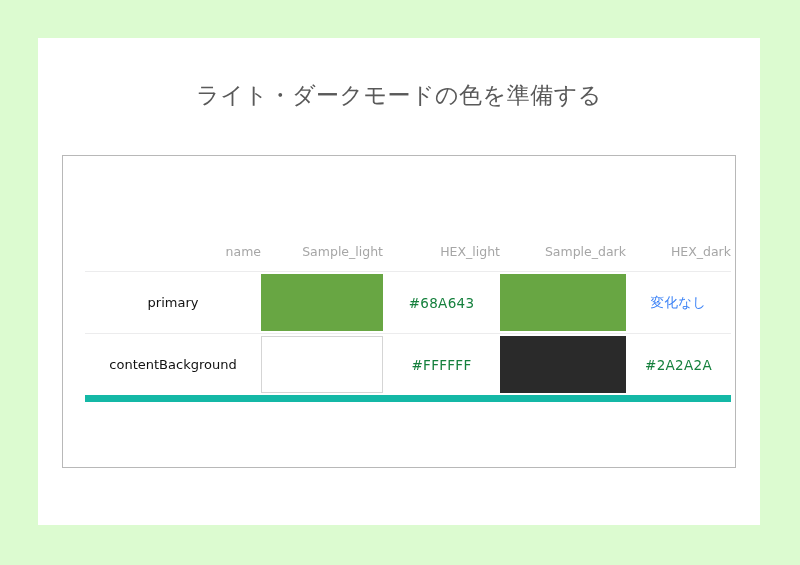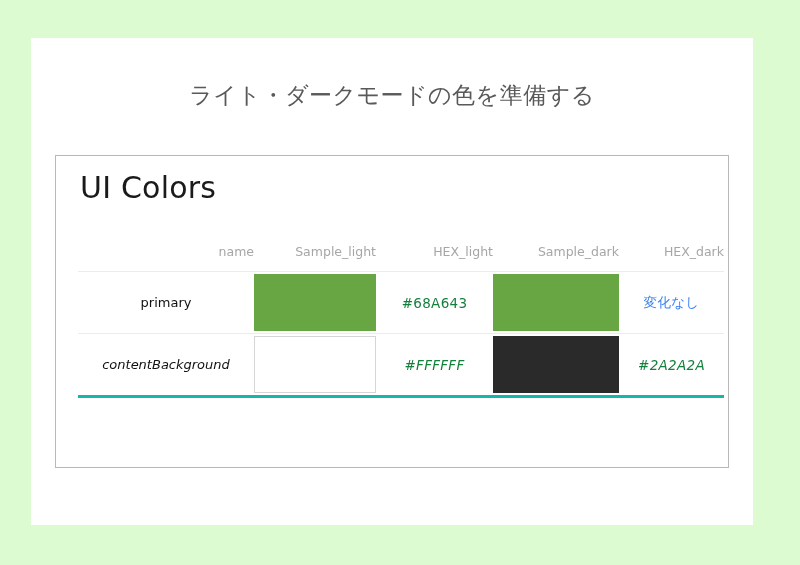--- a/index.html
+++ b/index.html
@@ -9,21 +9,21 @@
   body {
     width: 800px;
     height: 565px;
     background: #dcfbd0;
     font-family: "DejaVu Sans", "Liberation Sans", sans-serif;
     overflow: hidden;
   }
 
   .slide-card {
     position: absolute;
-    left: 31px;
+    left: 38px;
     top: 38px;
     width: 722px;
     height: 487px;
     background: #ffffff;
   }
 
   .slide-title {
     position: absolute;
     left: 0;
     top: 42px;
@@ -77,22 +77,21 @@
 
   table.colors td {
     text-align: center;
     vertical-align: middle;
     border-top: 1px solid #ececed;
     height: 61px;
     padding: 0;
   }
 
   table.colors tbody tr:last-child td {
-    border-bottom: 3px solid #14b8a6;
-    font-style: italic;
+    border-bottom: 7px solid #14b8a6;
   }
 
   .col-name   { width: 176px; }
   .col-slight { width: 122px; }
   .col-hlight { width: 117px; }
   .col-sdark  { width: 126px; }
   .col-hdark  { width: 105px; }
 
   .cell-name {
     font-size: 13px;
@@ -130,21 +129,20 @@
 </style>
 </head>
 <body style="background: rgb(220, 251, 208);">
 
 <div class="slide-card">
 
   <div class="slide-title">ライト・ダークモードの色を準備する</div>
 
   <div class="table-box">
 
-    <div class="table-heading">UI Colors</div>
 
     <table class="colors">
       <colgroup>
         <col class="col-name">
         <col class="col-slight">
         <col class="col-hlight">
         <col class="col-sdark">
         <col class="col-hdark">
       </colgroup>
       <thead>

